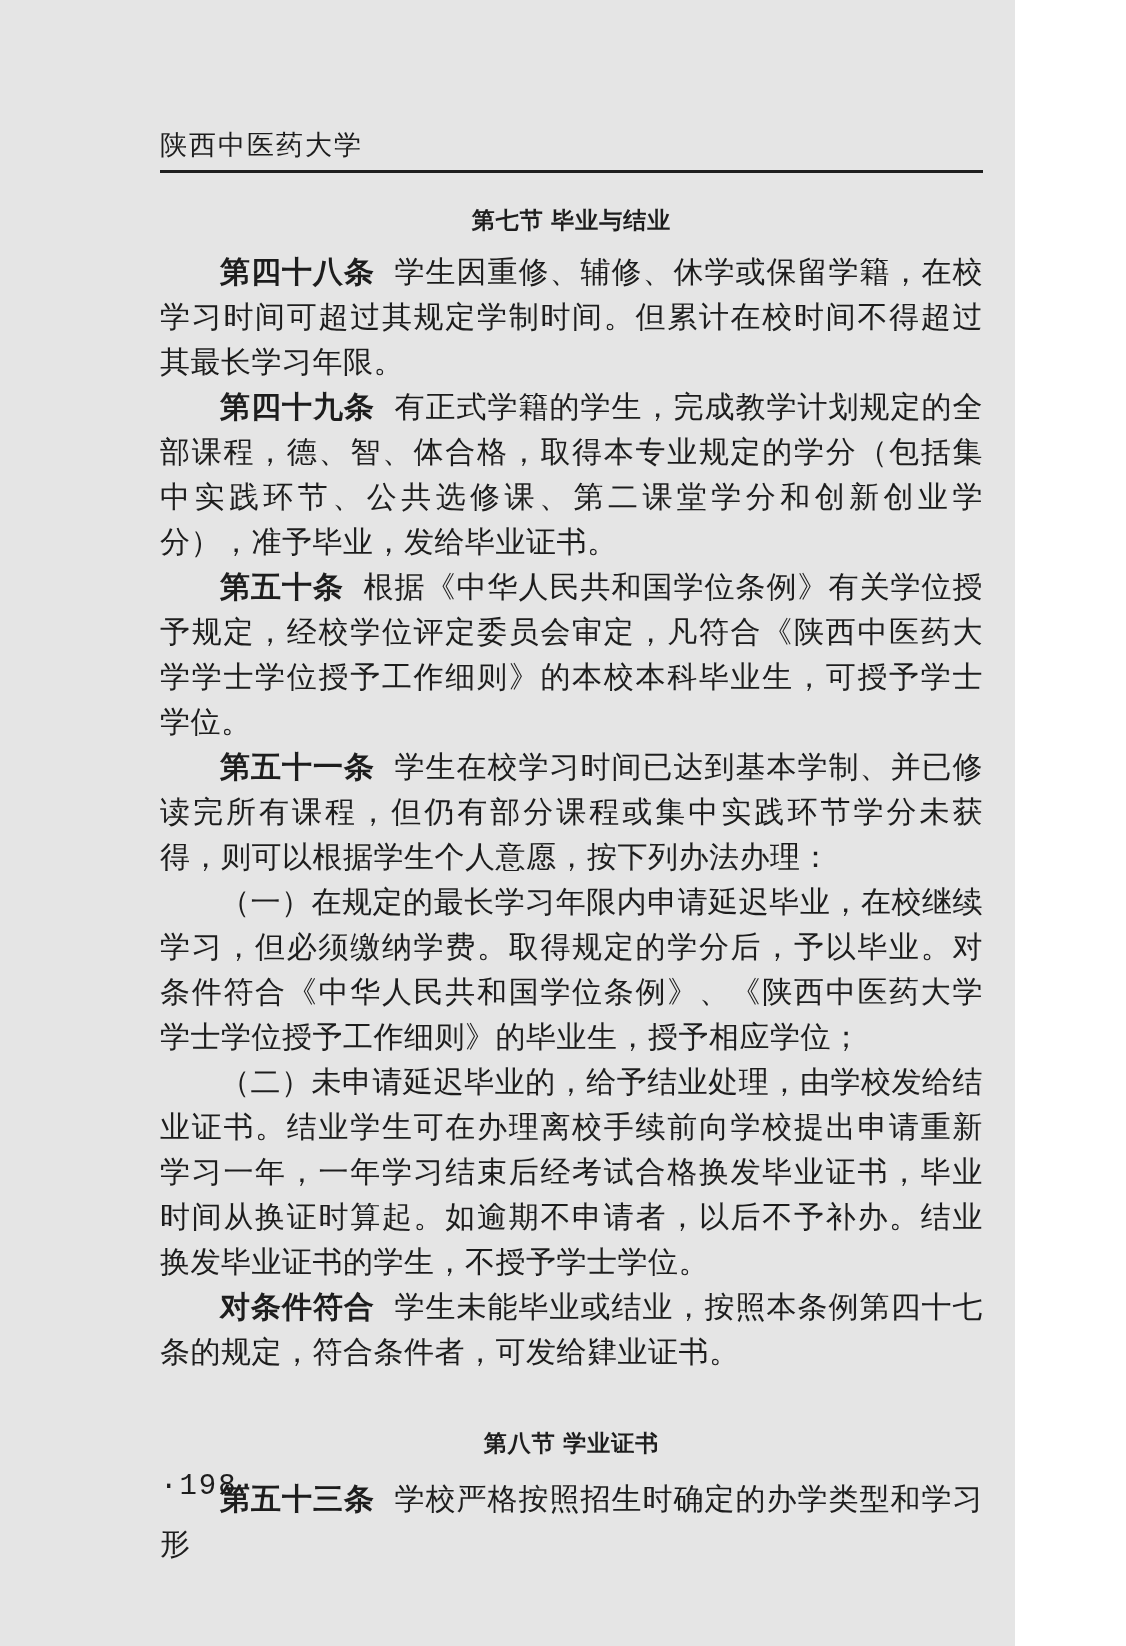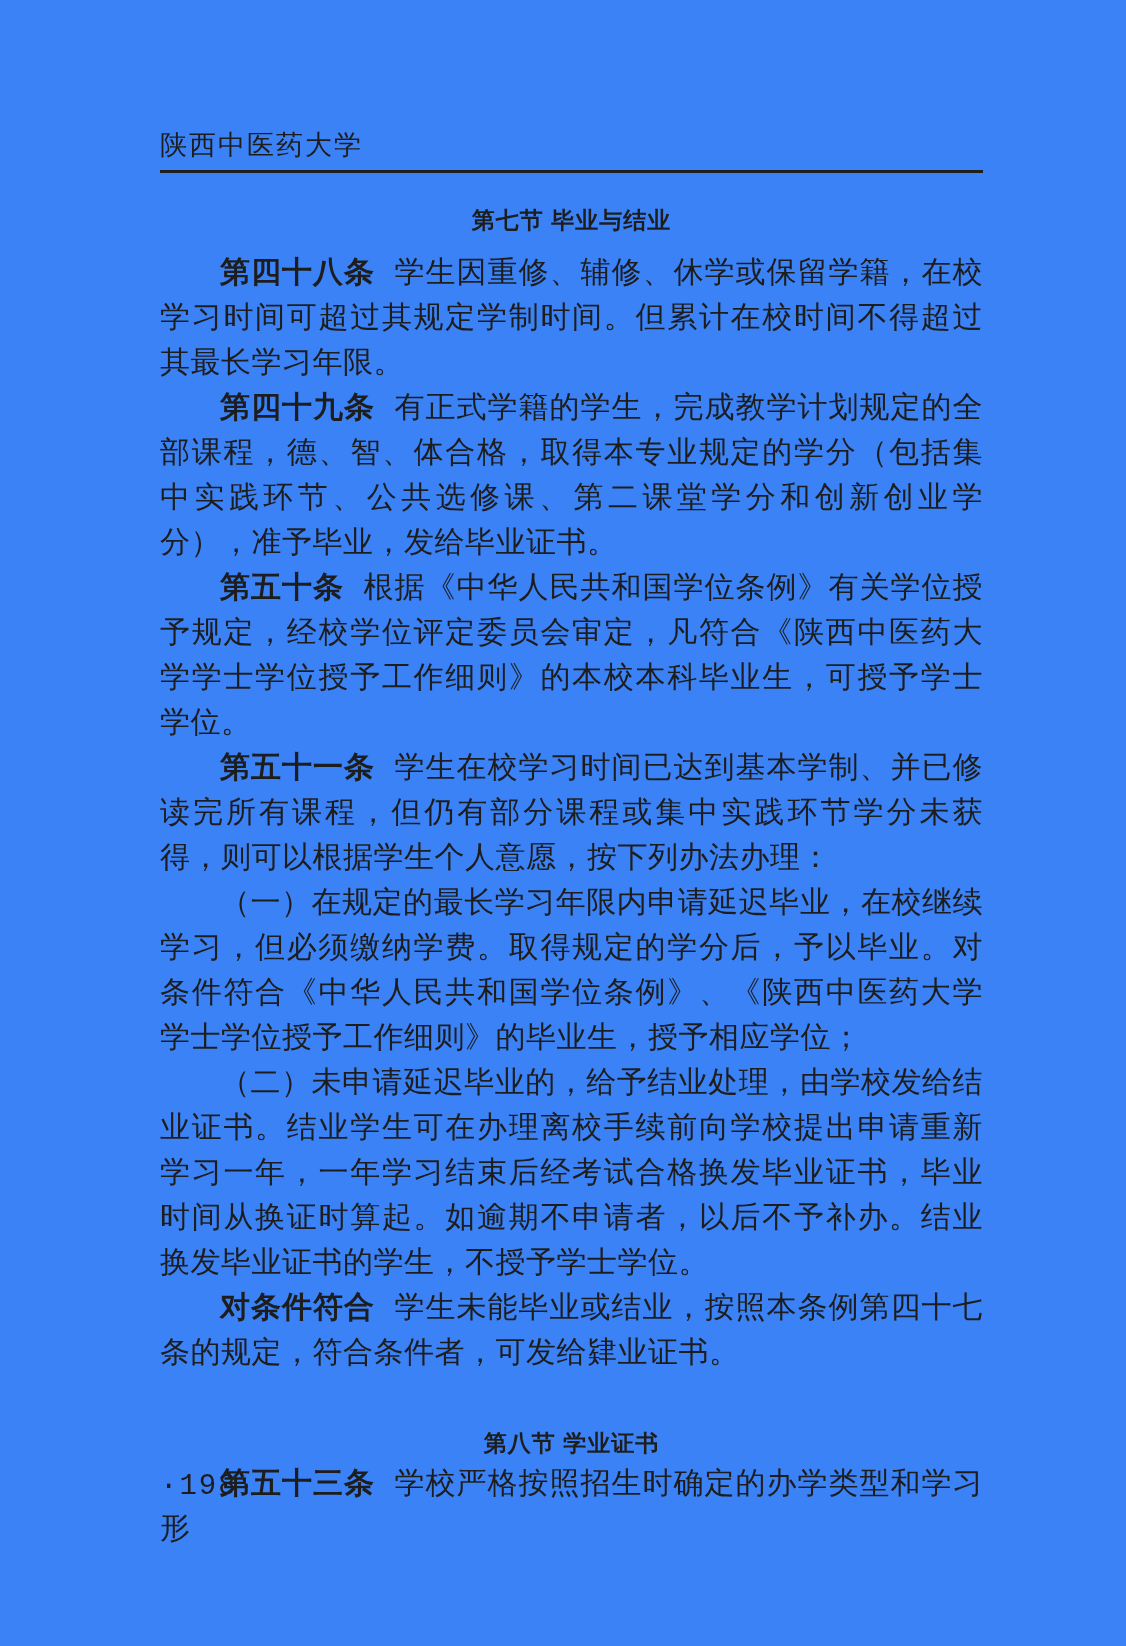--- a/index.html
+++ b/index.html
@@ -2,23 +2,23 @@
 <html><head>
 <meta charset="utf-8">
 <style>
   html, body {
     margin: 0;
     padding: 0;
     background: #ffffff;
   }
   .page {
     position: relative;
-    width: 1126px;
+    width: 1015px;
     height: 1646px;
-    background: #3b82f6;
+    background: #e5e5e5;
     color: #1d1d1d;
     overflow: hidden;
   }
   .inner {
     margin-left: 160px;
     width: 823px;
   }
   .header {
     margin-top: 131px;
     padding-bottom: 11px;
@@ -33,21 +33,21 @@
   }
   .sec-title {
     font-family: "Liberation Sans", "DejaVu Sans", sans-serif;
     font-weight: bold;
     font-size: 23px;
     line-height: 34px;
     text-align: center;
     letter-spacing: 1px;
   }
   .sec-title.s7 { margin: 30px 0 12px 0; }
-  .sec-title.s8 { margin: 52px 0 0 0; }
+  .sec-title.s8 { margin: 52px 0 16px 0; }
   p.para {
     font-family: "Liberation Serif", "DejaVu Serif", serif;
     font-size: 30px;
     line-height: 45px;
     text-align: justify;
     text-indent: 2em;
     margin: 0;
     letter-spacing: 0.5px;
   }
   p.para b.lead {

